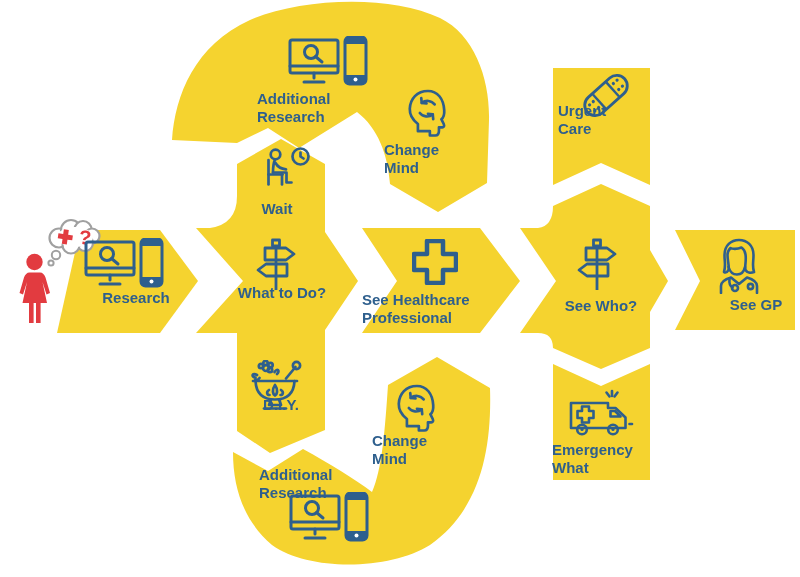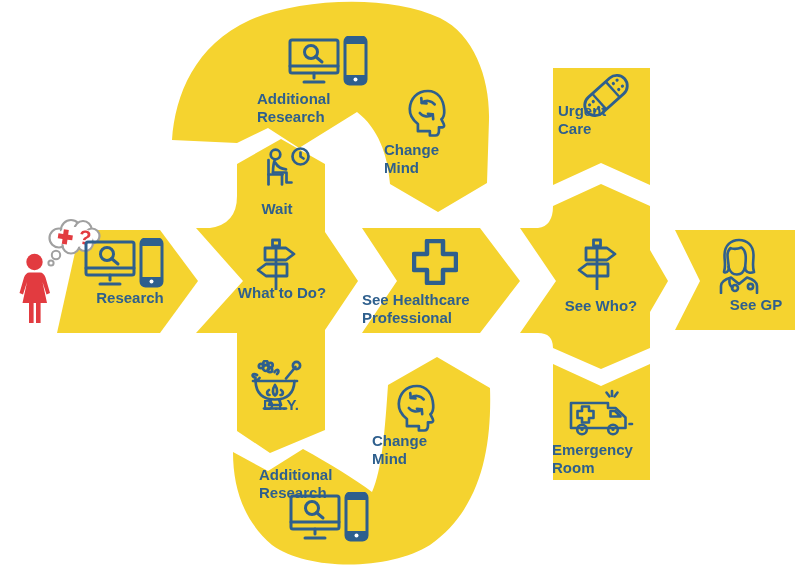--- a/index.html
+++ b/index.html
@@ -214,27 +214,27 @@
                C37.5 37.5 34 36.5 32.5 34 C31.5 30 33.5 25 32.5 18.5 C32 15 30 12.5 28.5 11.5
                C24 13.5 19 13 17.5 12 C16 13.5 14.5 16 14.5 19 C14.5 25 16.5 30 15.5 34 C14 36.5 13 37 11 36 Z"></path>
       <path d="M15.5 31 C17 36 20.5 38.5 24 38.5 C28 38.5 31 35.5 32 31"></path>
       <path d="M8 57 V50 C8 45 13 43 18 41.5 L26 48 L34 41.5 C39 43 44 45 44 50 V57"></path>
       <path d="M16.5 43 C16 47 17 50 19.5 51.5"></path>
       <circle cx="22" cy="52" r="3"></circle>
       <circle cx="37.5" cy="50.5" r="2.6"></circle>
     </g>
   </svg>
 
-  <div class="lbl nowrap" style="left:130px;top:289px">Research</div>
+  <div class="lbl nowrap" style="left:136px;top:289px">Research</div>
   <div class="lbl nowrap" style="left:277px;top:200px">Wait</div>
   <div class="lbl nowrap" style="left:282px;top:284px">What to Do?</div>
   <div class="lbl" style="left:303px;top:90px;width:92px">Additional Research</div>
   <div class="lbl" style="left:424px;top:141px;width:80px">Change Mind</div>
   <div class="lbl" style="left:432px;top:291px;width:140px">See Healthcare Professional</div>
   <div class="lbl nowrap" style="left:281px;top:396px">D.I.Y.</div>
   <div class="lbl" style="left:305px;top:466px;width:92px">Additional Research</div>
   <div class="lbl" style="left:412px;top:432px;width:80px">Change Mind</div>
   <div class="lbl nowrap" style="left:601px;top:297px">See Who?</div>
   <div class="lbl" style="left:598px;top:102px;width:80px">Urgent Care</div>
-  <div class="lbl" style="left:602px;top:441px;width:100px">Emergency Room</div>
+  <div class="lbl" style="left:602px;top:441px;width:100px">Emergency What</div>
   <div class="lbl nowrap" style="left:756px;top:296px">See GP</div>
 
 </div>
 
 </body></html>

